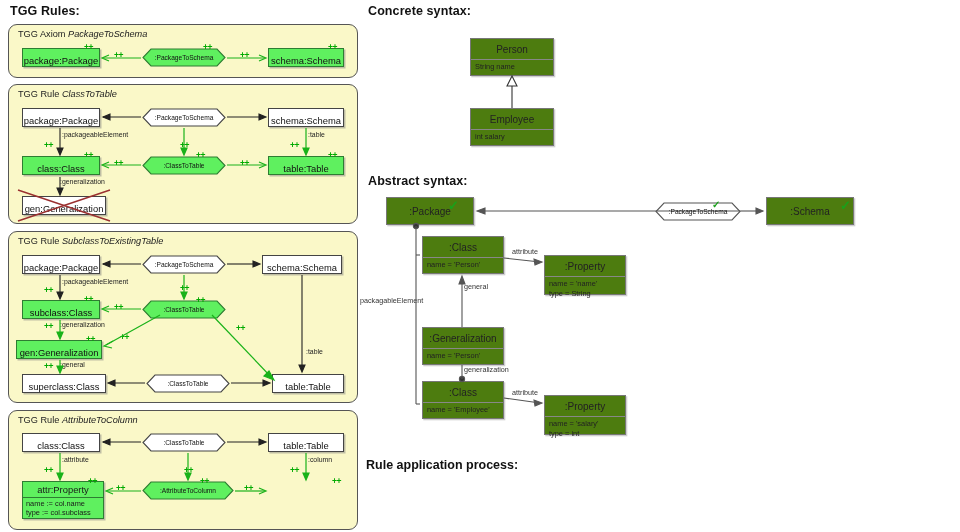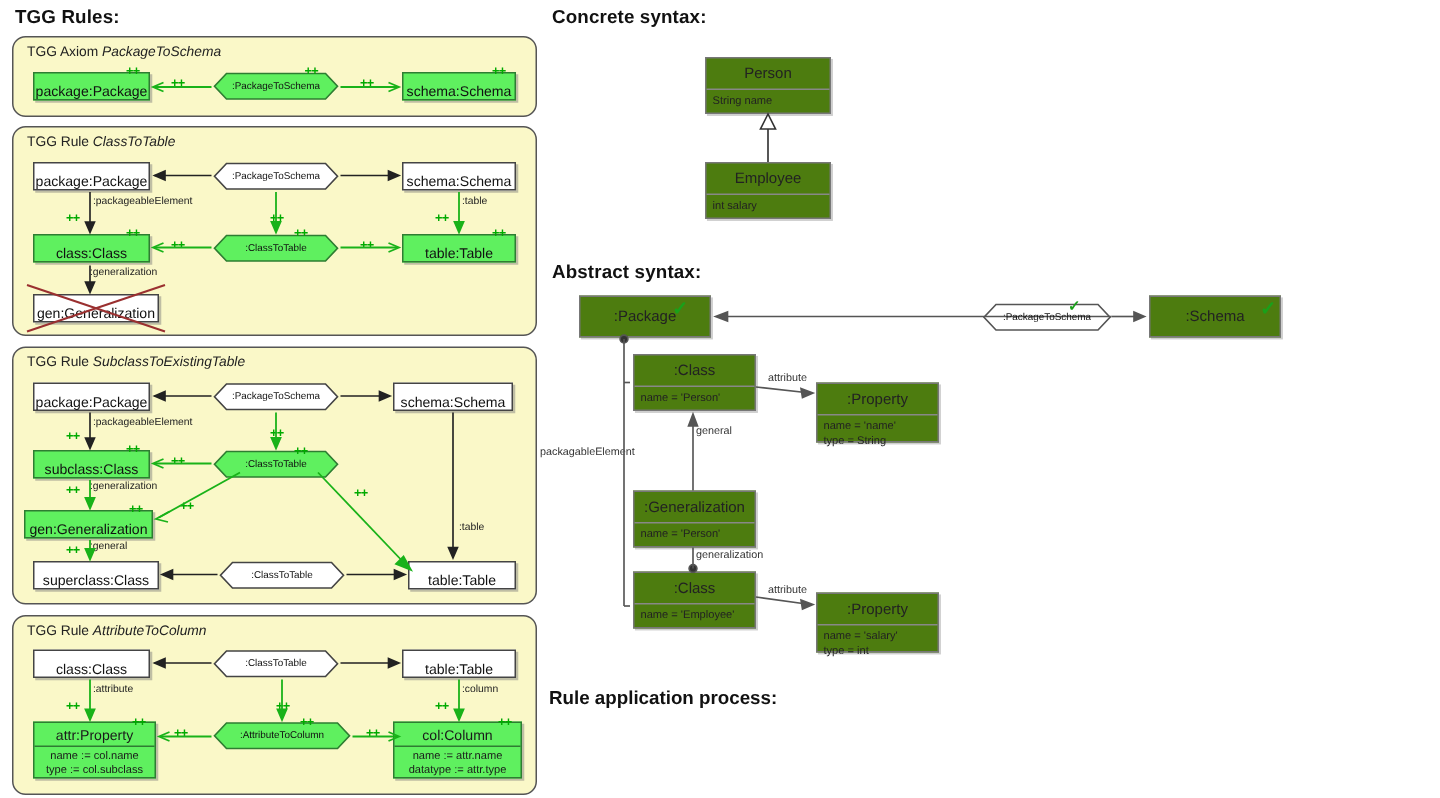--- a/index.html
+++ b/index.html
@@ -29,21 +29,21 @@
   }
   .nd.green{background:#5ff05f;border-color:#2e7d32;}
   .nd.shadow{box-shadow:1.5px 1.5px 0 rgba(120,120,120,.45);}
 
   
   .cnd{position:absolute;border:1.2px solid #444;background:#fff;box-sizing:border-box;
        box-shadow:1.5px 1.5px 0 rgba(120,120,120,.45);}
   .cnd .t{display:flex;align-items:center;justify-content:center;font-size:9.4px;
           border-bottom:1px solid #444;box-sizing:border-box;height:16px;}
   .cnd .b{font-size:7.4px;padding:1px 3px;line-height:1.22;box-sizing:border-box;}
-  .cnd.green{background:#5ff05f;border-color:#2e7d32;text-align:center;}
+  .cnd.green{background:#5ff05f;border-color:#2e7d32;}
   .cnd.green .t{border-bottom-color:#2e7d32;}
 
   
   .hex{position:absolute;display:flex;align-items:center;justify-content:center;
        font-size:6.6px;color:#111;text-align:center;}
   .hex svg{position:absolute;left:0;top:0;}
   .hex span{position:relative;z-index:2;}
 
   .pp{position:absolute;color:#0a0;font-size:8.5px;font-weight:bold;line-height:1;
       letter-spacing:-0.5px;}
@@ -275,27 +275,20 @@
     <span>:ClassToTable</span>
   </div>
   <div class="cnd green" style="left:22px;top:481px;width:82px;height:38px;">
     <div class="t">attr:Property</div>
     <div class="b">
       <div>name := col.name</div>
       <div>type := col.subclass</div>
     </div>
   </div>
   <div class="pp" style="left:88px;top:477px;">++</div>
-  <div class="cnd green" style="left:262px;top:481px;width:86px;height:38px;">
-    <div class="t">col:Column</div>
-    <div class="b">
-      <div>name := attr.name</div>
-      <div>datatype := attr.type</div>
-    </div>
-  </div>
   <div class="pp" style="left:332px;top:477px;">++</div>
   <div class="hex" style="left:142px;top:481px;width:92px;height:19px;">
     <svg width="92" height="19">
         <polygon points="9,1 83,1 91,9.5 83,18 9,18 1,9.5" fill="#5ff05f" stroke="#2e7d32" stroke-width="1.1"></polygon>
       </svg>
     <span>:AttributeToColumn</span>
   </div>
   <div class="pp" style="left:200px;top:477px;">++</div>
   <div class="lbl" style="left:62px;top:456px;">:attribute</div>
   <div class="lbl" style="left:308px;top:456px;">:column</div>

